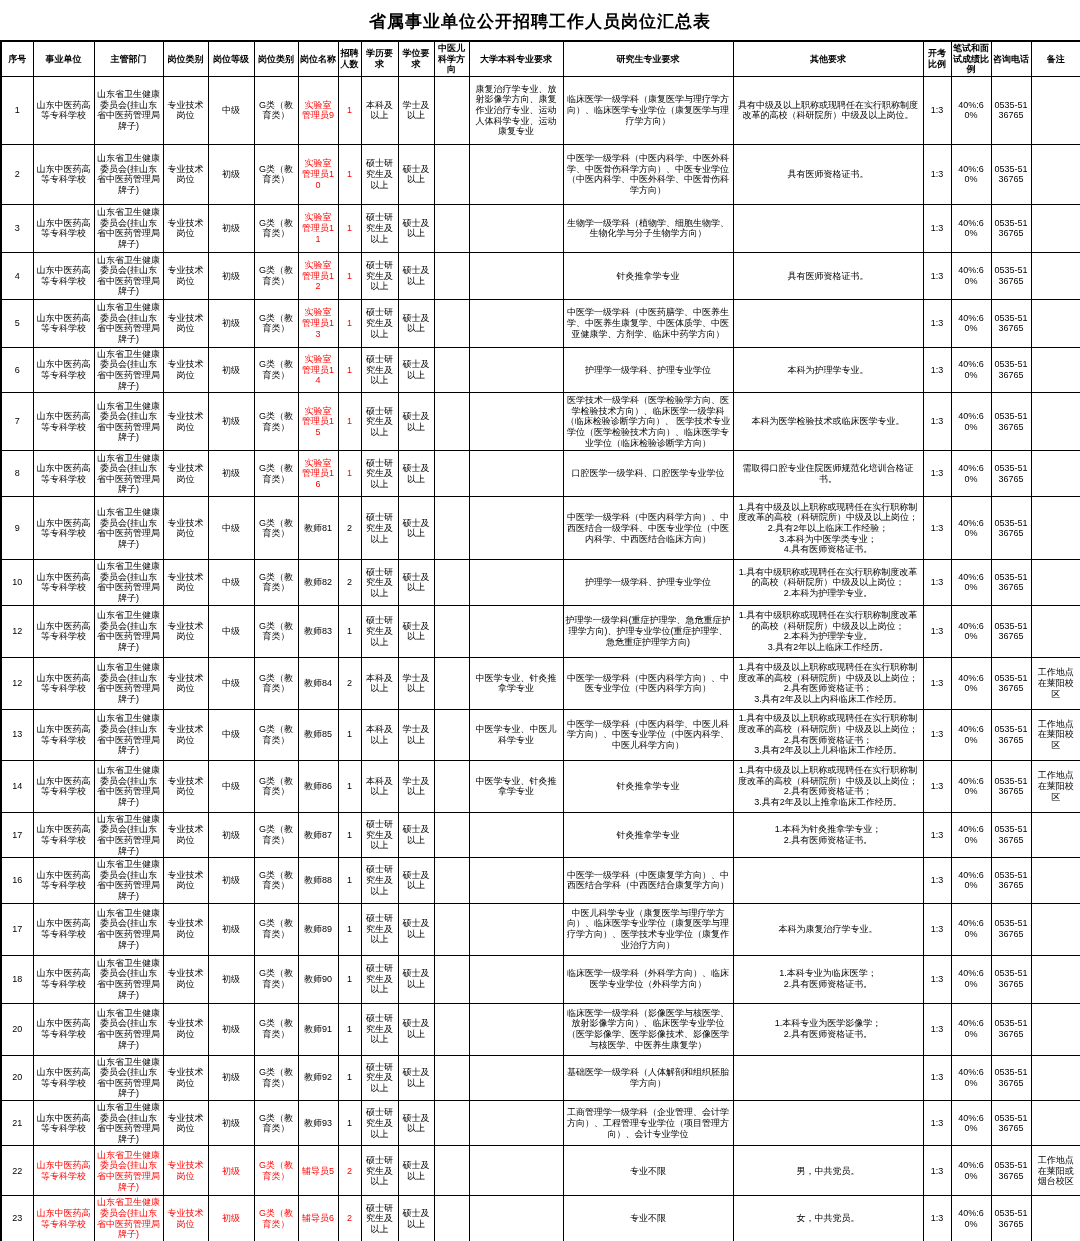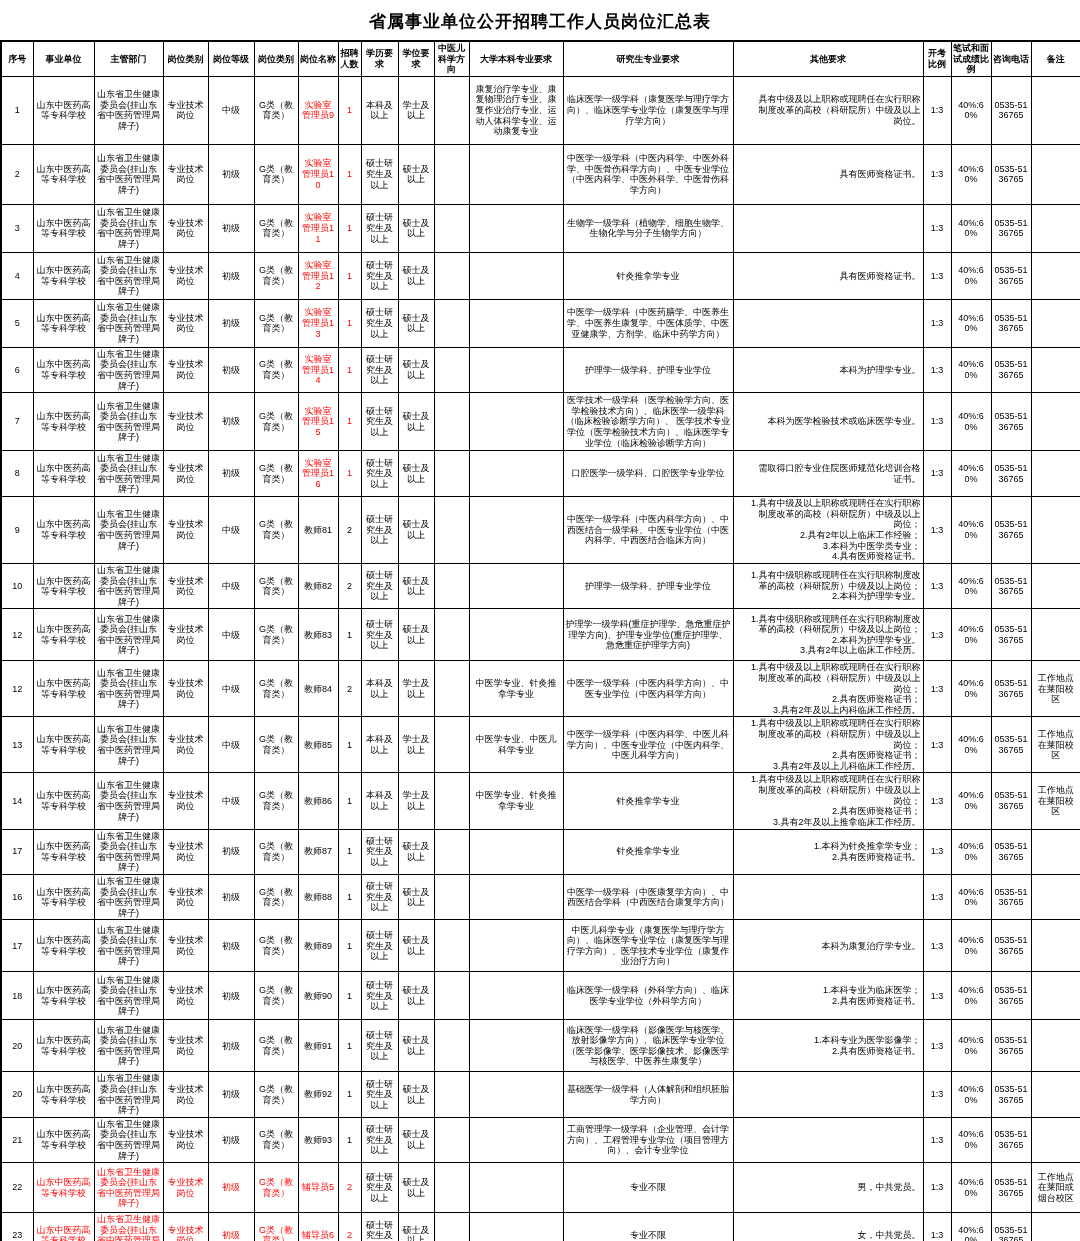--- a/index.html
+++ b/index.html
@@ -3,21 +3,21 @@
 <meta charset="utf-8">
 <style>
   html,body{margin:0;padding:0;background:#fff;}
   body{width:1080px;font-family:"Liberation Sans",sans-serif;color:#000;}
   .page{width:1080px;}
   .title{font-size:17px;font-weight:bold;text-align:center;margin:10px 0 7px 0;letter-spacing:1px;}
   table{border-collapse:collapse;table-layout:fixed;width:1080px;border:2px solid #000;}
   th,td{border:1px solid #000;font-size:9px;line-height:1.18;padding:1px 2px;text-align:center;vertical-align:middle;word-break:break-all;white-space:pre-line;overflow:hidden;}
   th{font-weight:bold;padding:1px 1px;}
   
-  td:nth-child(14){text-align:right;padding-left:17px;}
+  td:nth-child(14){text-align:center;}
   .red{color:#ff0000;}
 </style>
 </head>
 <body>
 
 <div class="page">
   <div class="title">省属事业单位公开招聘工作人员岗位汇总表</div>
   <table>
     <colgroup>
         <col style="width: 32px;">
@@ -67,21 +67,21 @@
           <td>山东中医药高等专科学校</td>
           <td>山东省卫生健康委员会(挂山东省中医药管理局牌子)</td>
           <td>专业技术岗位</td>
           <td>中级</td>
           <td>G类（教育类）</td>
           <td class="red">实验室管理员9</td>
           <td class="red">1</td>
           <td>本科及以上</td>
           <td>学士及以上</td>
           <td></td>
-          <td>康复治疗学专业、康复物理治疗专业、康复作业治疗专业、运动人体科学专业、运动康复专业</td>
+          <td>康复治疗学专业、放射影像学方向、康复作业治疗专业、运动人体科学专业、运动康复专业</td>
           <td>临床医学一级学科（康复医学与理疗学方向）、临床医学专业学位（康复医学与理疗学方向）</td>
           <td>具有中级及以上职称或现聘任在实行职称制度改革的高校（科研院所）中级及以上岗位。</td>
           <td>1:3</td>
           <td>40%:60%</td>
           <td>0535-5136765</td>
           <td></td>
         </tr>
         <tr style="height: 60px;">
           <td>2</td>
           <td>山东中医药高等专科学校</td>

